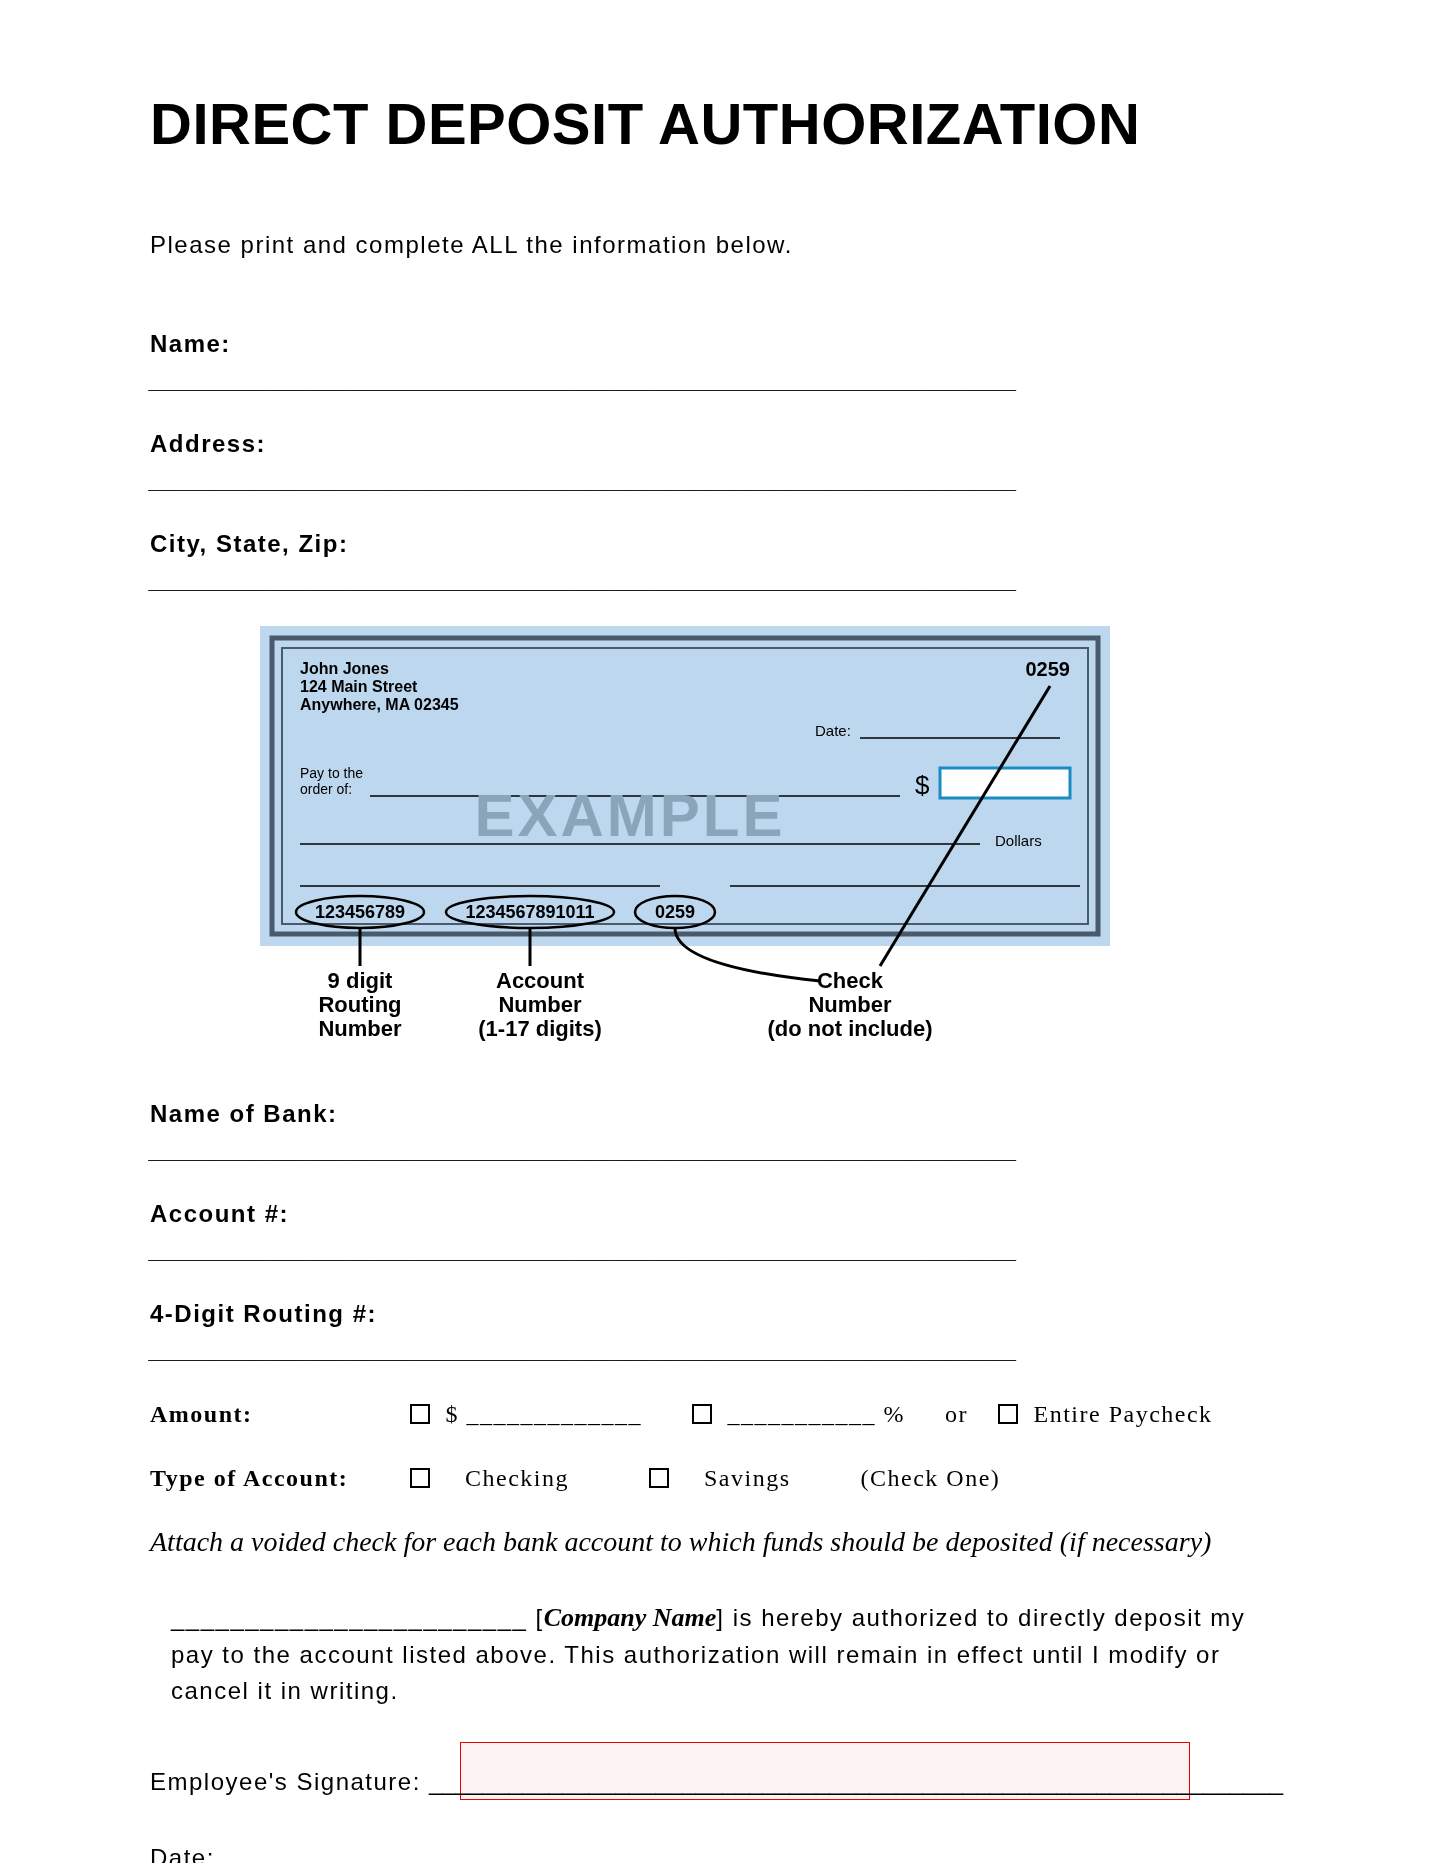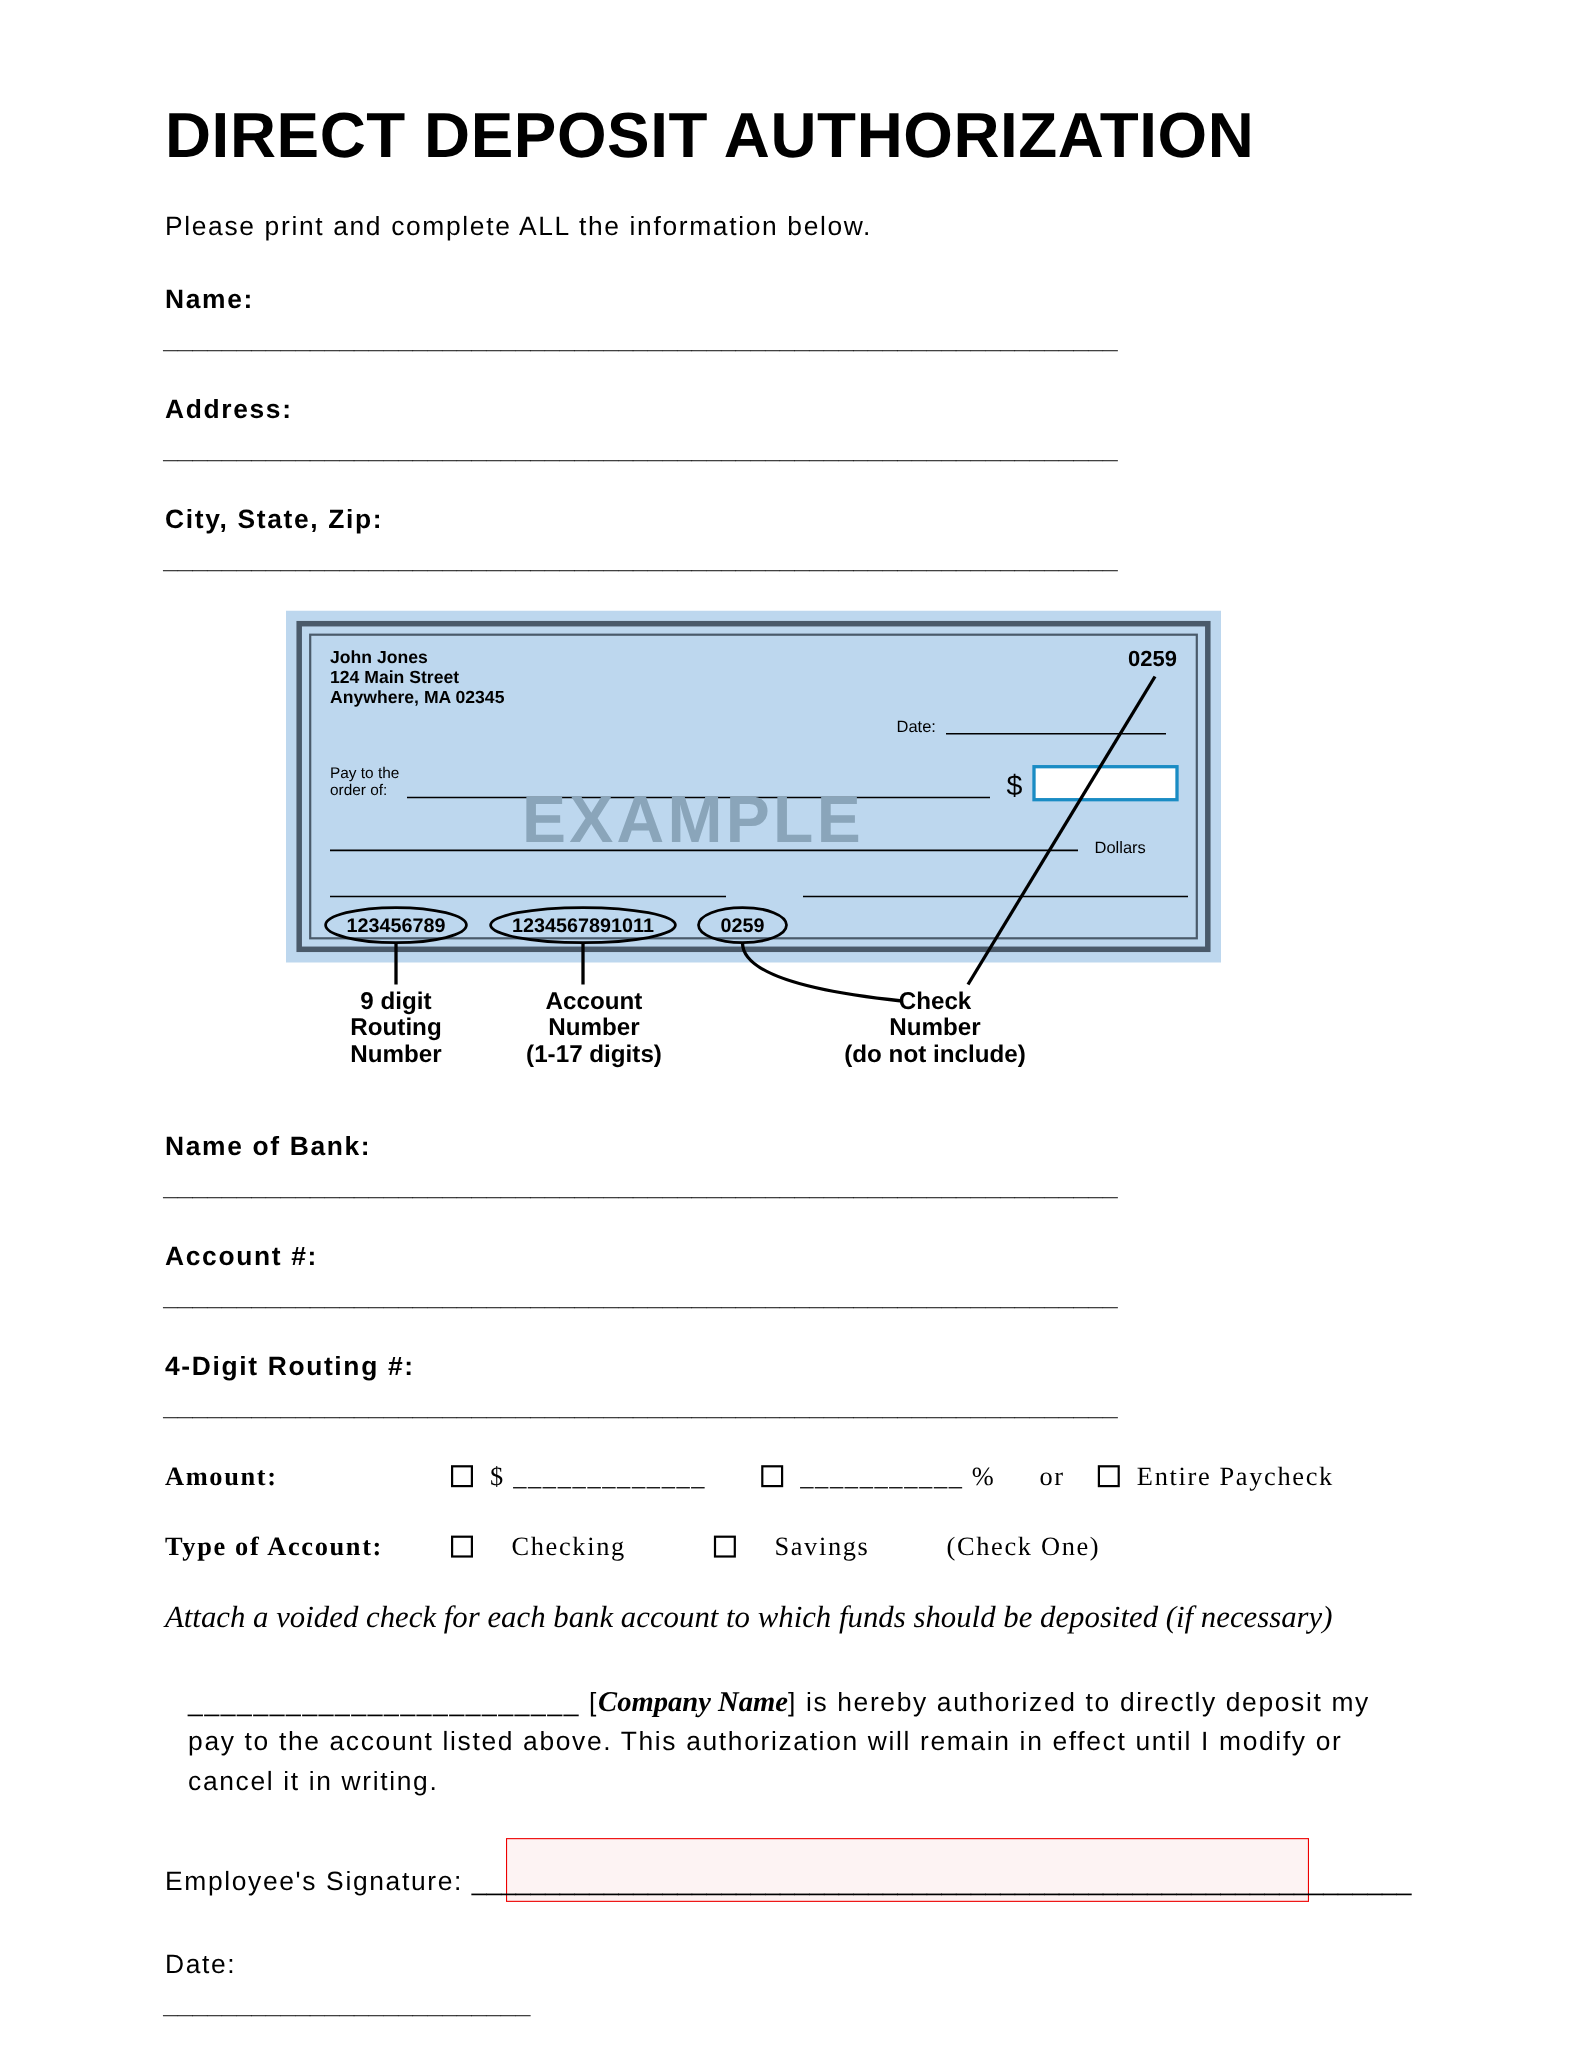--- a/index.html
+++ b/index.html
@@ -13,34 +13,34 @@
   .page {
     width: 1440px;
     padding: 90px 150px 40px 150px;
     color: #000;
   }
   .title {
     font-size: 58px;
     font-weight: bold;
     font-family: Arial, sans-serif;
     letter-spacing: 0.5px;
-    margin-bottom: 32px;
+    margin-bottom: 70px;
   }
   .thin-text {
     font-family: "Century Gothic", "Futura", "Avant Garde", sans-serif;
     font-weight: 300;
     letter-spacing: 1.5px;
     font-size: 24px;
     line-height: 1.5;
   }
   .bold-thin {
     font-weight: bold;
   }
   .instruction {
-    margin-bottom: 30px;
+    margin-bottom: 63px;
   }
   .field-row {
     display: flex;
     align-items: baseline;
     margin-bottom: 28px;
     flex-direction: column;
   }
   .field-label {
     width: 260px;
     flex-shrink: 0;

